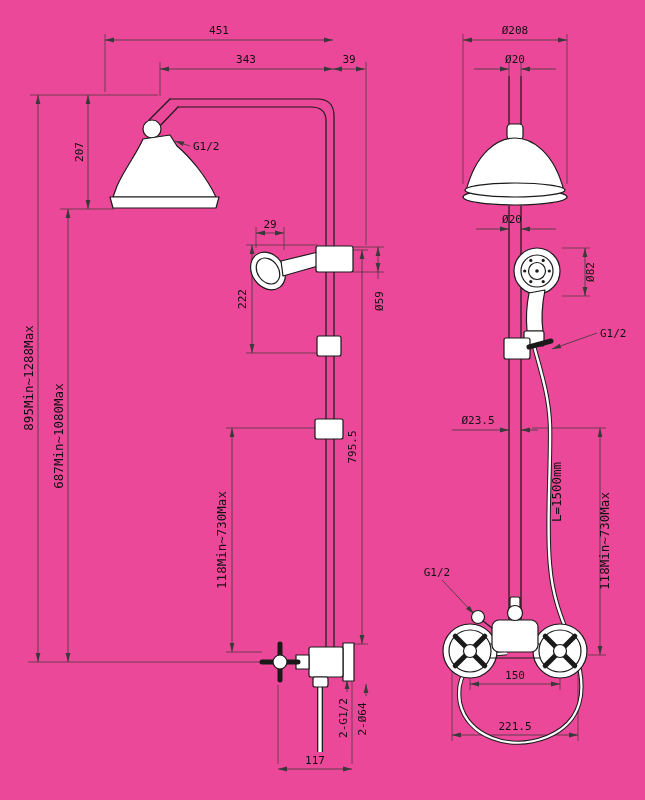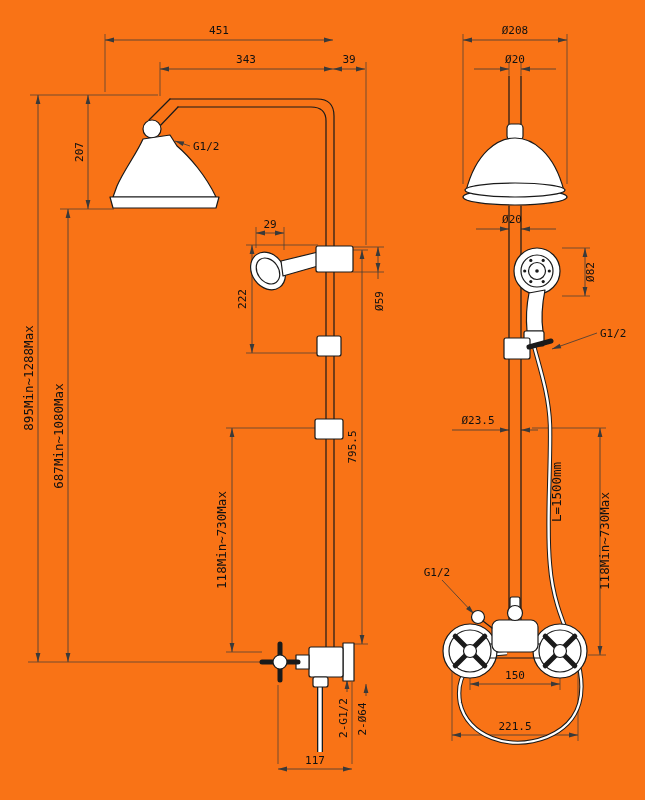--- a/index.html
+++ b/index.html
@@ -1,17 +1,17 @@
 <!DOCTYPE html>
 <html><head>
 <meta charset="utf-8">
 <style>
   html,body { margin:0; padding:0; background:#f5f5f5; }
   .canvas {
-    width:645px; height:800px; background:#f97316; position:relative;
+    width:645px; height:800px; background:#ec4899; position:relative;
     font-family:"DejaVu Sans Mono", monospace; overflow:hidden;
   }
   svg { display:block; }
   .geo   { fill:none; stroke:#1a1a1a; stroke-width:1.2; stroke-linejoin:round; stroke-linecap:round; }
   .geo-f { fill:#ffffff; stroke:#1a1a1a; stroke-width:1.2; stroke-linejoin:round; }
   .thick { fill:none; stroke:#1a1a1a; stroke-width:5; stroke-linecap:round; }
   .hose-o{ fill:none; stroke:#1a1a1a; stroke-width:4.4; stroke-linecap:butt; }
   .hose-i{ fill:none; stroke:#ffffff; stroke-width:2.4; stroke-linecap:butt; }
   .tube-o{ fill:none; stroke:#1a1a1a; stroke-width:6;   stroke-linecap:butt; }
   .tube-i{ fill:none; stroke:#ffffff; stroke-width:3.4; stroke-linecap:butt; }

